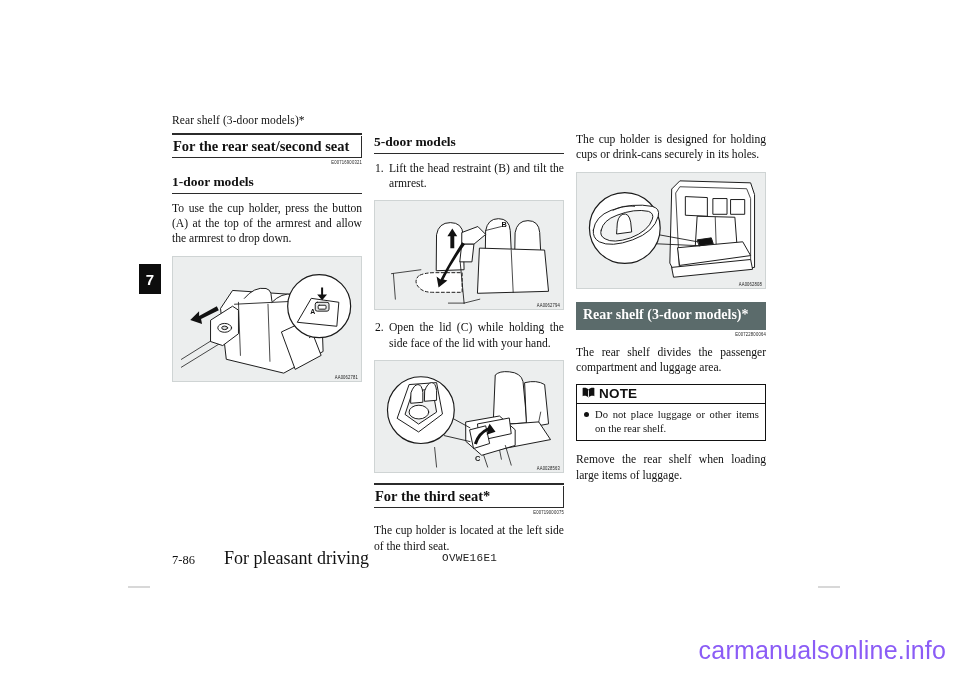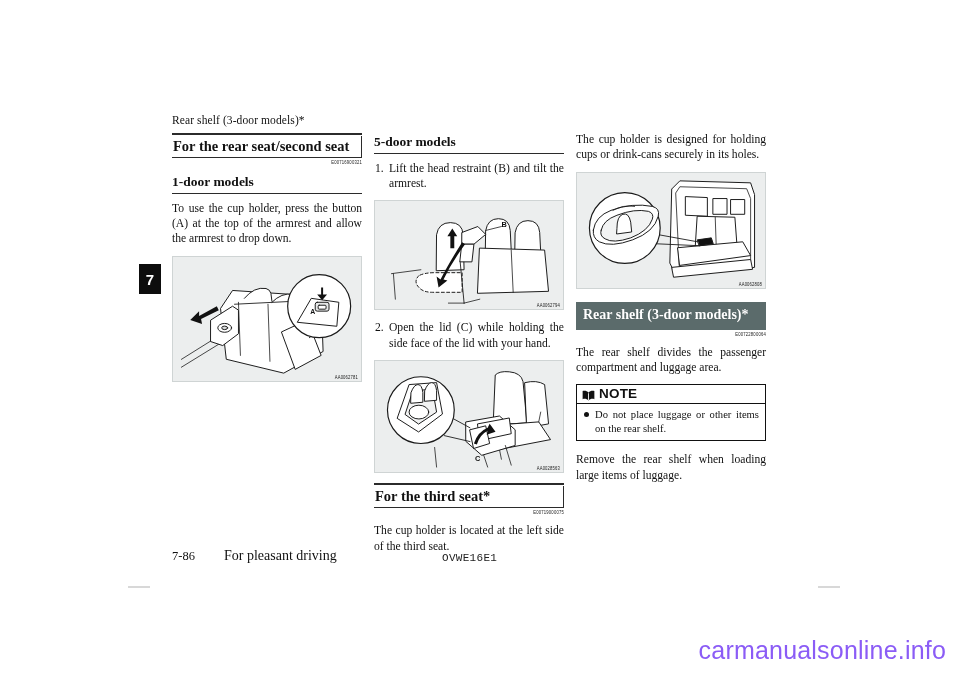--- a/index.html
+++ b/index.html
@@ -156,21 +156,21 @@
   }
 
   
   .note-box{
     border:1.6px solid #111;
     margin-bottom:11px;
     background:#fff;
   }
   .note-head{
     display:flex;
-    align-items:flex-end;
+    align-items:flex-start;
     gap:4px;
     padding:2px 5px 2px 5px;
     border-bottom:1.4px solid #111;
   }
   .note-head .book-icon{
     width:13px; height:11px;
     flex:0 0 auto;
   }
   .note-head .note-label{
     font-family:"Liberation Sans", sans-serif;
@@ -203,21 +203,21 @@
     left:172px; top:548px;
     width:616px;
     display:flex;
     align-items:baseline;
   }
   .footer .pgnum{
     font-size:12.5px;
     width:52px;
   }
   .footer .sect{
-    font-size:14px;
+    font-size:18px;
   }
   .doc-code{
     position:absolute;
     left:442px; top:552px;
     font-family:Liberation Mono, monospace;
     font-size:11px;
     color:#222;
     letter-spacing:.3px;
   }
 

